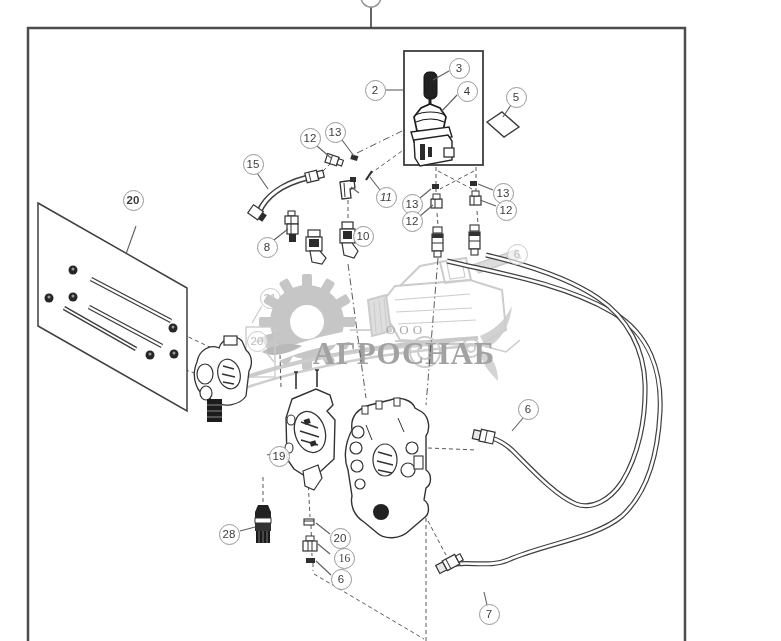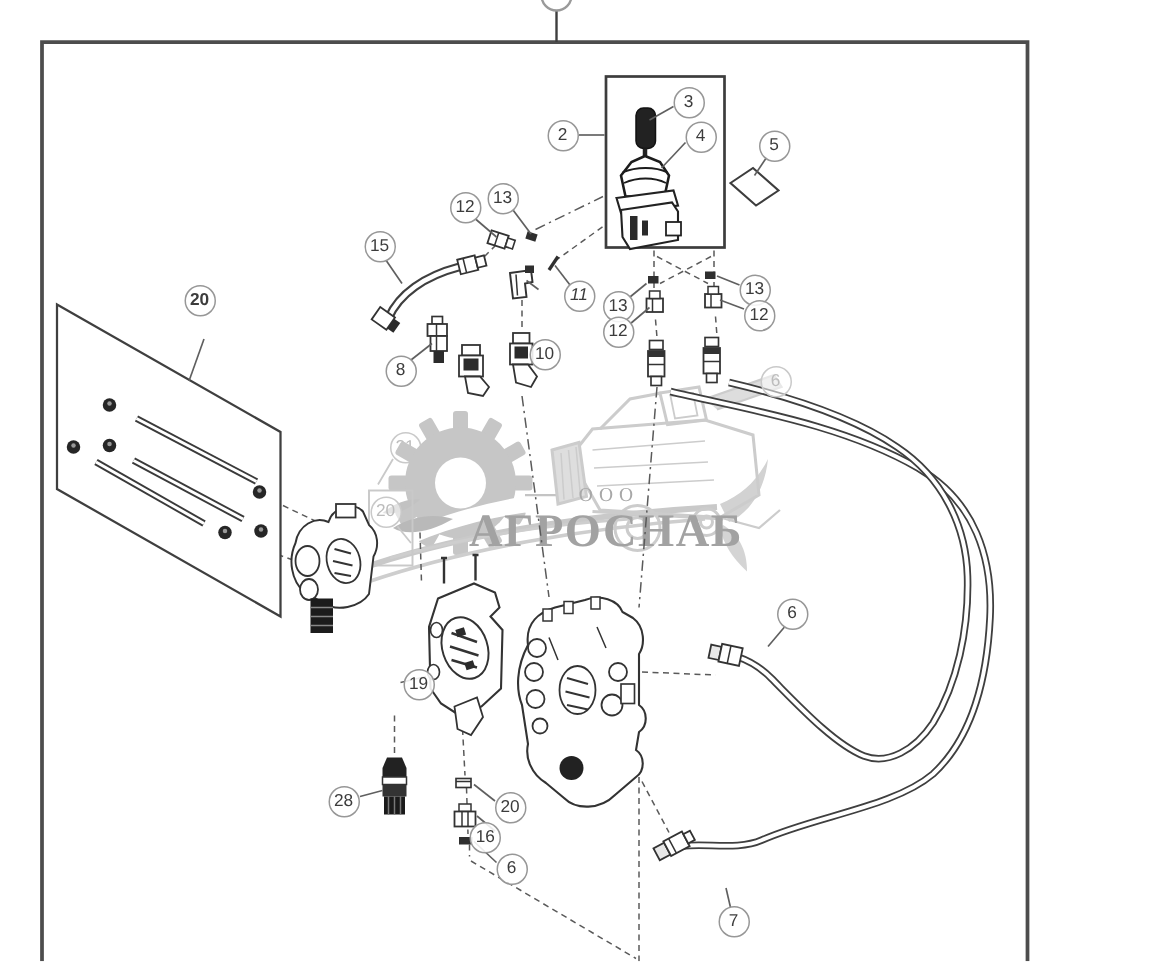--- a/index.html
+++ b/index.html
@@ -359,18 +359,18 @@
       <div class="callout" style="left: 401.5px; top: 210.5px;">12</div>
       <div class="callout" style="left: 492.5px; top: 182.5px;">13</div>
       <div class="callout" style="left: 495.5px; top: 199.5px;">12</div>
       <div class="callout" style="left: 256.5px; top: 236.5px;">8</div>
       <div class="callout light" style="left: 506.5px; top: 243.5px;">6</div>
       <div class="callout" style="left: 122.5px; top: 190px; font-weight: bold;">20</div>
       <div class="callout light" style="left: 246.5px; top: 330.5px;">20</div>
       <div class="callout" style="left: 245.5px; top: 445.5px; margin-left: 23px;">19</div>
       <div class="callout" style="left: 218.5px; top: 523.5px;">28</div>
       <div class="callout" style="left: 329.5px; top: 527.5px;">20</div>
-      <div class="callout" style="left: 313px; top: 547.5px;">16</div>
+      <div class="callout" style="left: 334px; top: 547.5px; font-family: Liberation Serif, serif;">16</div>
       <div class="callout" style="left: 330.5px; top: 568.5px;">6</div>
       <div class="callout" style="left: 517.5px; top: 398.5px;">6</div>
       <div class="callout" style="left: 478.5px; top: 603.5px;">7</div>
     </div>
 </div>
 
 </body></html>

